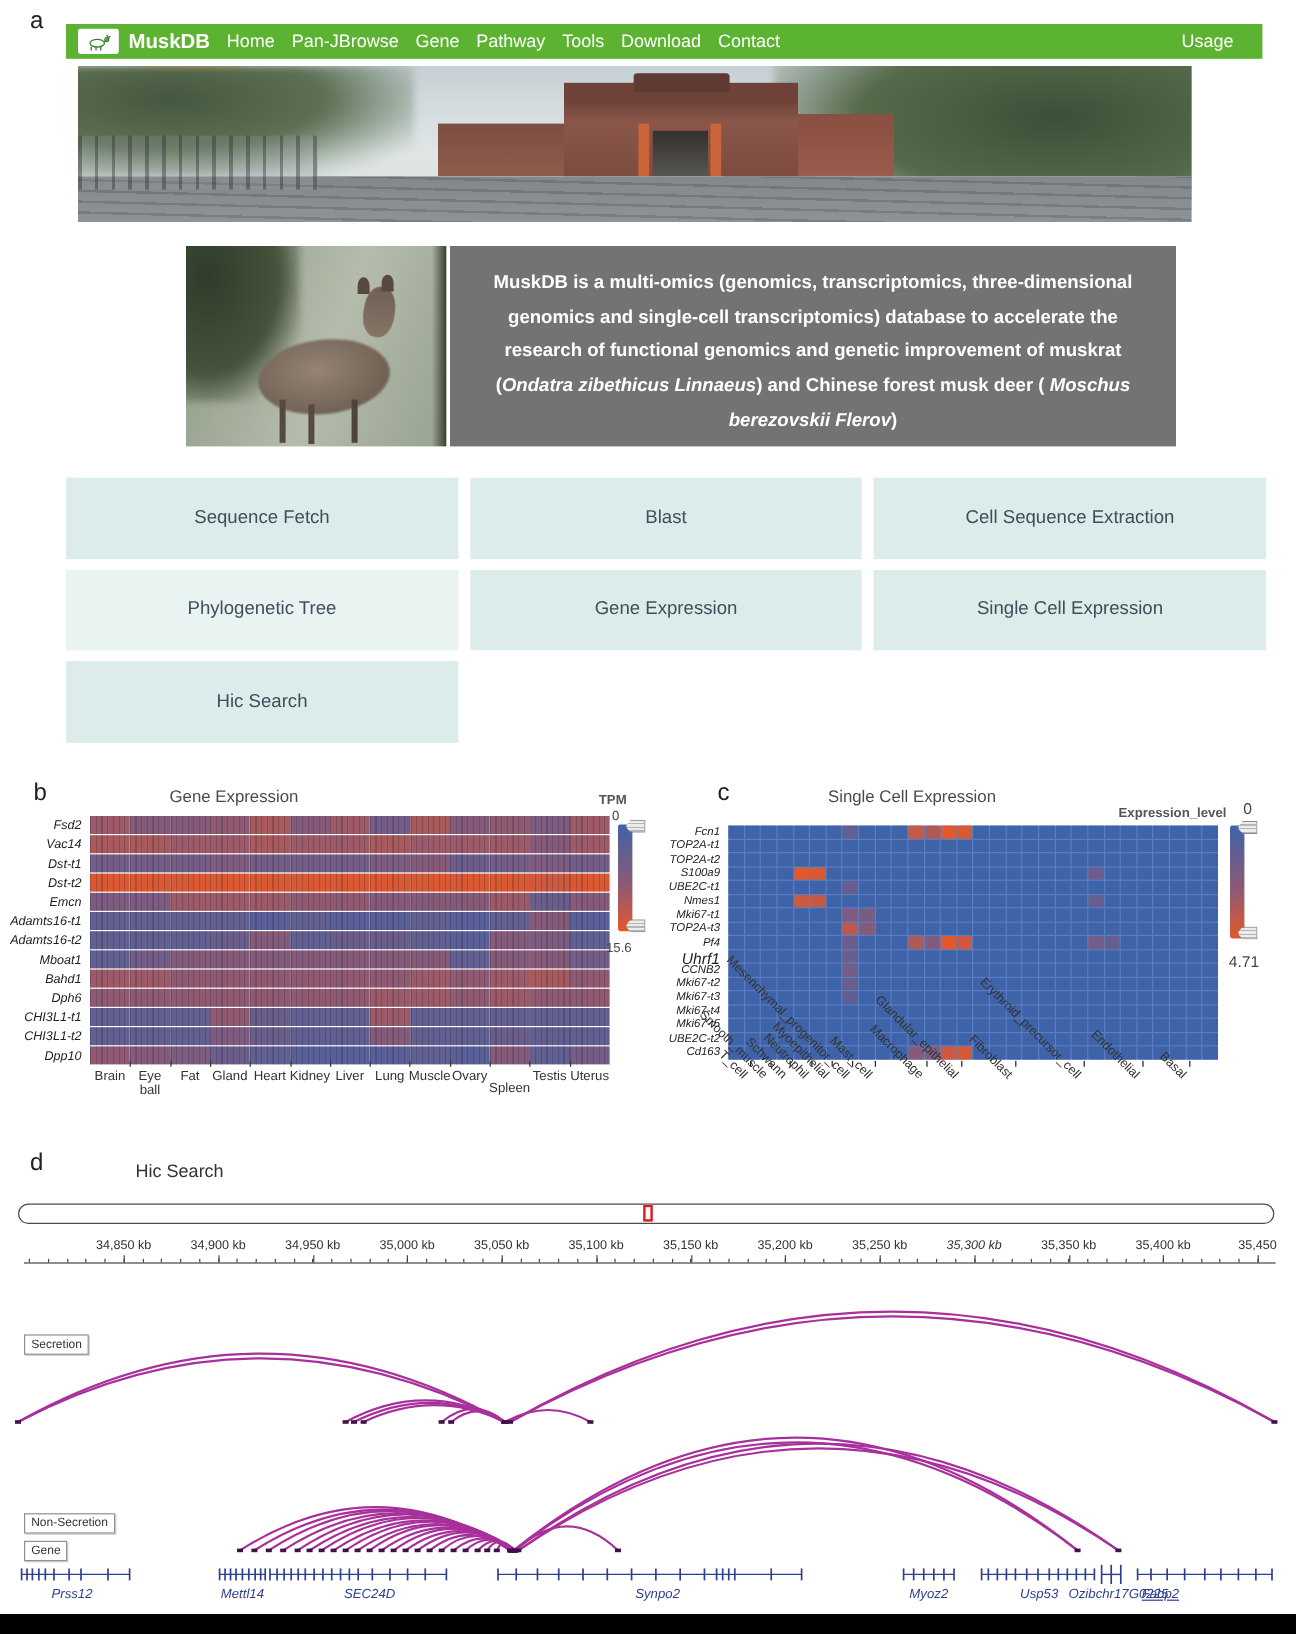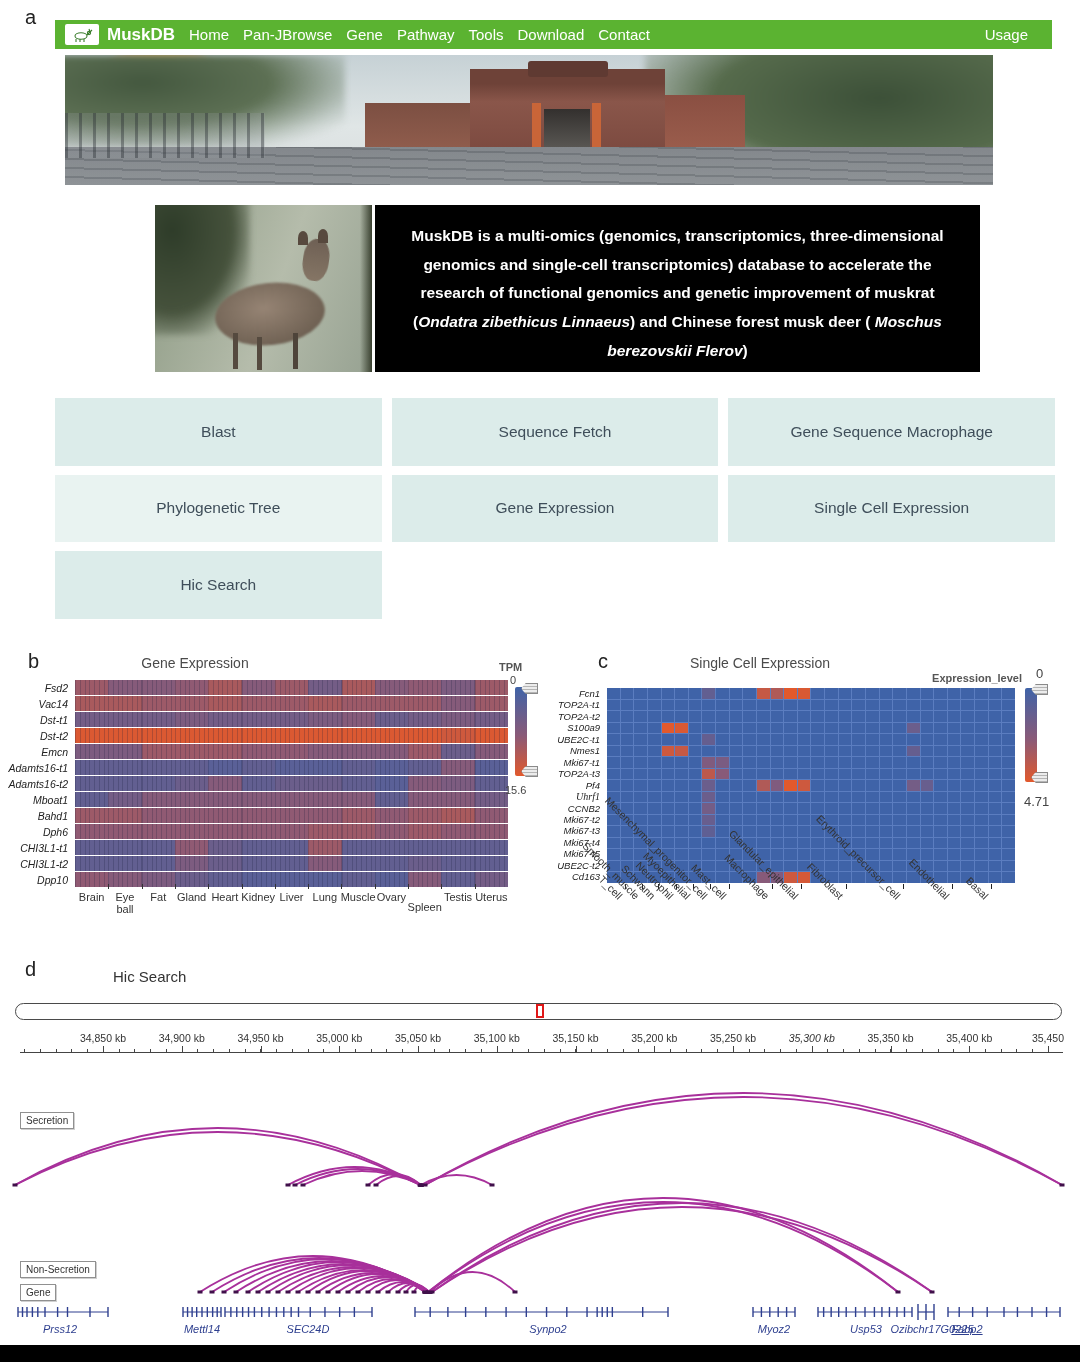--- a/index.html
+++ b/index.html
@@ -104,28 +104,28 @@
     <div class="abs" style="left:60px;top:78px;width:110px;height:62px;border-radius:50%;background:radial-gradient(ellipse at 45% 40%,#968474,#6e6052 75%);transform:rotate(-6deg);filter:blur(1px);"></div>
     <div class="abs" style="left:148px;top:34px;width:26px;height:42px;border-radius:45%;background:linear-gradient(#6e6054,#857565);transform:rotate(8deg);filter:blur(.6px);"></div>
     <div class="abs" style="left:143px;top:26px;width:10px;height:14px;border-radius:50% 50% 0 0;background:#57493e;"></div>
     <div class="abs" style="left:163px;top:24px;width:10px;height:14px;border-radius:50% 50% 0 0;background:#57493e;"></div>
     <div class="abs" style="left:78px;top:128px;width:5px;height:36px;background:#554a3f;"></div>
     <div class="abs" style="left:102px;top:132px;width:5px;height:33px;background:#554a3f;"></div>
     <div class="abs" style="left:138px;top:128px;width:5px;height:36px;background:#4e443a;"></div>
     <div class="abs" style="right:0;top:0;width:12px;height:167px;background:linear-gradient(90deg,transparent,#39402f);"></div>
   </div>
 
-  <div id="intro-box" class="abs" style="background: #000000;">
+  <div id="intro-box" class="abs" style="background: #737373;">
       <p id="intro-text" style="margin:0;"><span>MuskDB is a multi-omics (genomics, transcriptomics, three-dimensional genomics and single-cell transcriptomics) database to accelerate the research of functional genomics and genetic improvement of muskrat (</span><i>Ondatra zibethicus Linnaeus</i><span>) and Chinese forest musk deer ( </span><i>Moschus berezovskii Flerov</i><span>)</span></p>
     </div>
 
   <div id="tool-grid" class="abs">
+      <div class="tool-btn" style="background: rgb(220, 236, 234);">Sequence Fetch</div>
       <div class="tool-btn" style="background: rgb(220, 236, 234);">Blast</div>
-      <div class="tool-btn" style="background: rgb(220, 236, 234);">Sequence Fetch</div>
-      <div class="tool-btn" style="background: rgb(220, 236, 234);">Gene Sequence Macrophage</div>
+      <div class="tool-btn" style="background: rgb(220, 236, 234);">Cell Sequence Extraction</div>
       <div class="tool-btn" style="background: rgb(233, 243, 241);">Phylogenetic Tree</div>
       <div class="tool-btn" style="background: rgb(220, 236, 234);">Gene Expression</div>
       <div class="tool-btn" style="background: rgb(220, 236, 234);">Single Cell Expression</div>
       <div class="tool-btn" style="background: rgb(220, 236, 234);">Hic Search</div>
     </div>
 
   <div class="panel-letter" style="left:28px;top:650px;">b</div>
   <div class="chart-title" style="left:85px;top:655px;">Gene Expression</div>
   <div id="hmB" class="abs">
       <div class="hm-row">
@@ -891,21 +891,21 @@
   <div id="hmC-rows" class="abs" style="left:460px;top:688px;width:144px;height:200px;">
       <span class="row-lab" style="top: 0px; font-size: 9.5px;">Fcn1</span>
       <span class="row-lab" style="top: 11.45px; font-size: 9.5px;">TOP2A-t1</span>
       <span class="row-lab" style="top: 22.9px; font-size: 9.5px;">TOP2A-t2</span>
       <span class="row-lab" style="top: 34.35px; font-size: 9.5px;">S100a9</span>
       <span class="row-lab" style="top: 45.8px; font-size: 9.5px;">UBE2C-t1</span>
       <span class="row-lab" style="top: 57.25px; font-size: 9.5px;">Nmes1</span>
       <span class="row-lab" style="top: 68.7px; font-size: 9.5px;">Mki67-t1</span>
       <span class="row-lab" style="top: 80.15px; font-size: 9.5px;">TOP2A-t3</span>
       <span class="row-lab" style="top: 91.6px; font-size: 9.5px;">Pf4</span>
-      <span class="row-lab" style="top: 103.05px; font-size: 10px; font-family: Liberation Serif, serif;">Uhrf1</span>
+      <span class="row-lab" style="top: 103.05px; font-size: 13px;">Uhrf1</span>
       <span class="row-lab" style="top: 114.5px; font-size: 9.5px;">CCNB2</span>
       <span class="row-lab" style="top: 125.95px; font-size: 9.5px;">Mki67-t2</span>
       <span class="row-lab" style="top: 137.4px; font-size: 9.5px;">Mki67-t3</span>
       <span class="row-lab" style="top: 148.85px; font-size: 9.5px;">Mki67-t4</span>
       <span class="row-lab" style="top: 160.3px; font-size: 9.5px;">Mki67-t5</span>
       <span class="row-lab" style="top: 171.75px; font-size: 9.5px;">UBE2C-t2</span>
       <span class="row-lab" style="top: 183.2px; font-size: 9.5px;">Cd163</span>
     </div>
   <div id="hmC-cols"></div>
   <div class="legend-t" style="left:900px;top:672px;width:122px;text-align:right;">Expression_level</div>

